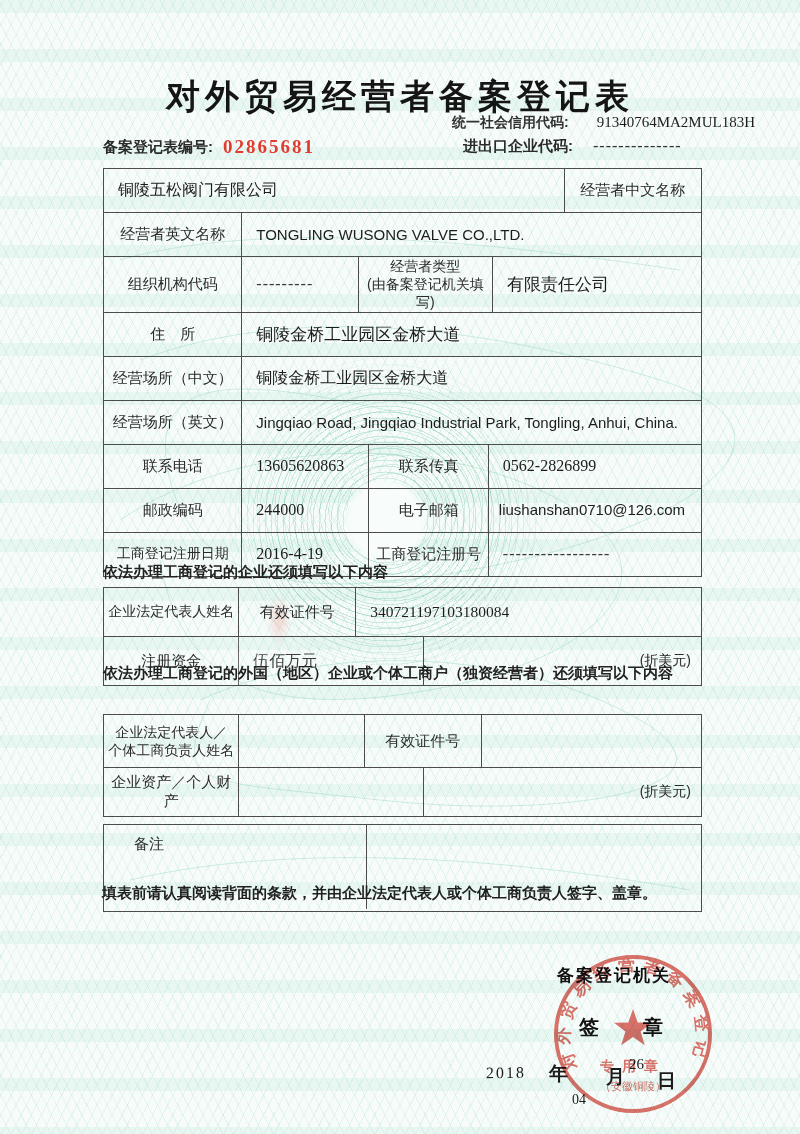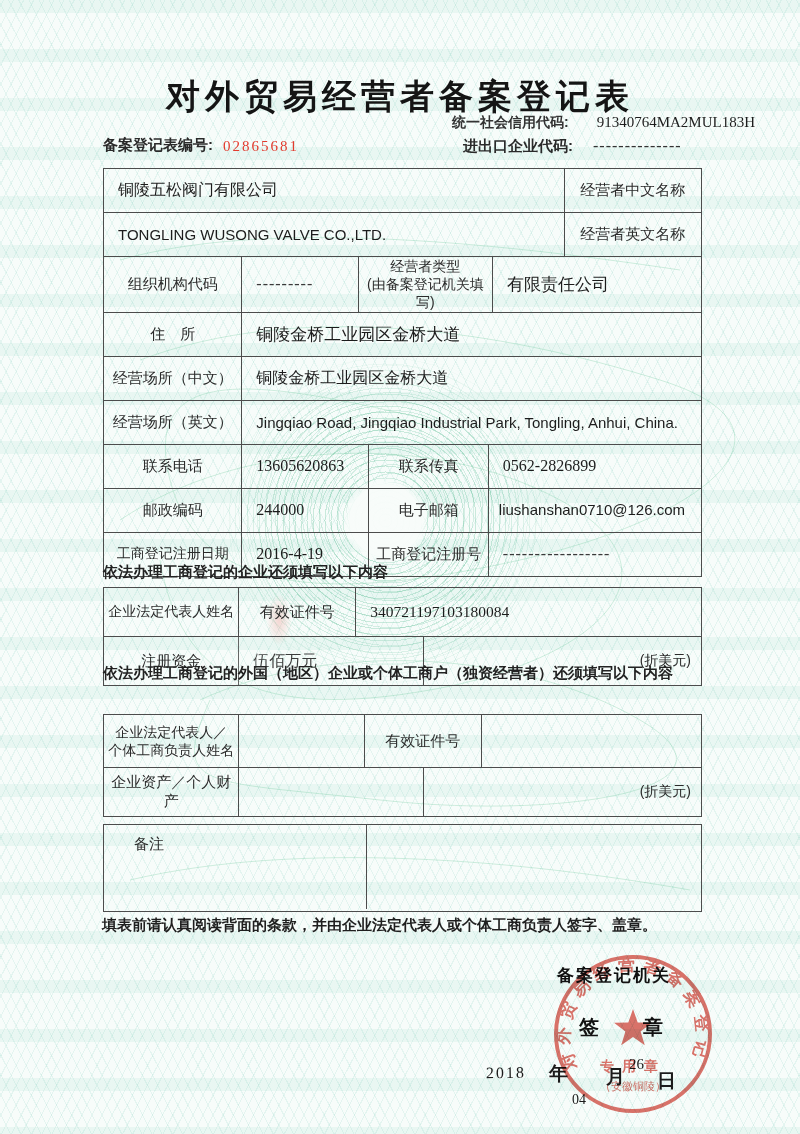--- a/index.html
+++ b/index.html
@@ -25,22 +25,22 @@
   .scribbles{position:absolute;left:0;top:0;pointer-events:none;}
   .smudge{position:absolute;left:266px;top:594px;width:26px;height:52px;pointer-events:none;
     background:radial-gradient(ellipse at 50% 50%, rgba(235,120,110,0.28), rgba(235,120,110,0) 70%);}
   
   .title{position:absolute;left:0;top:74px;width:100%;text-align:center;
     font-size:34px;font-weight:bold;letter-spacing:5px;color:#151515;}
   .credit-line{position:absolute;left:452px;top:114px;font-size:14px;}
   .credit-line .lbl{font-weight:bold;color:#333;}
   .credit-line .val{font-family:"Liberation Serif","DejaVu Serif",serif;font-size:15px;margin-left:14px;color:#1d1d1d;}
   .formno-line{position:absolute;left:103px;top:136px;font-size:15px;font-weight:bold;color:#2a2a2a;}
-  .formno-line .red{font-family:"Liberation Serif","DejaVu Serif",serif;font-weight:normal;
-    font-size:15px;letter-spacing:2px;margin-left:10px;vertical-align:-1px;}
+  .formno-line .red{font-family:"Liberation Serif","DejaVu Serif",serif;font-weight:bold;
+    font-size:19px;letter-spacing:2px;margin-left:10px;vertical-align:-1px;}
   .ie-line{position:absolute;left:463px;top:137px;font-size:15px;font-weight:bold;color:#2a2a2a;}
   .ie-line .val{font-family:"Liberation Serif","DejaVu Serif",serif;font-weight:normal;letter-spacing:1px;color:#333;margin-left:6px;}
   
   .tbl{position:absolute;left:103px;width:597px;border:1px solid #4c4c4c;background:rgba(255,255,255,0.0);}
   .row{display:flex;border-top:1px solid #4c4c4c;}
   .row:first-child{border-top:none;}
   .cell{display:flex;align-items:center;border-left:1px solid #4c4c4c;box-sizing:border-box;min-width:0;}
   .cell:first-child{border-left:none;}
   .lab{justify-content:center;text-align:center;font-size:15px;color:#2b2b2b;}
   .lab-sm{font-size:14px;line-height:1.3;}
@@ -65,21 +65,21 @@
   .c2-l2{width:19.6%;flex:none;}
   .c2-vwide{width:31%;flex:none;}
   
   .sect{position:absolute;left:103px;font-size:15px;font-weight:bold;color:#222;}
   
   .remark-box{top:824px;height:86px;}
   .remark-box .cell{align-items:flex-start;}
   .remark-label{padding:10px 0 0 30px;font-size:15px;color:#2b2b2b;}
   .rm-left{width:43.9%;flex:none;}
   
-  .footnote{position:absolute;left:102px;top:916px;width:620px;font-size:15px;font-weight:bold;color:#1f1f1f;}
+  .footnote{position:absolute;left:102px;top:884px;width:620px;font-size:15px;font-weight:bold;color:#1f1f1f;}
   .authority{position:absolute;left:538px;top:964px;width:152px;text-align:center;
     font-size:17px;font-weight:bold;letter-spacing:2px;color:#111;}
   .sign{position:absolute;left:572px;top:1014px;width:110px;text-align:center;
     font-size:20px;font-weight:bold;letter-spacing:12px;color:#111;}
   .dt{position:absolute;color:#1b1b1b;}
   .dt-num{font-family:"Liberation Serif","DejaVu Serif",serif;}
   .dt-year{left:486px;top:1064px;font-size:16px;letter-spacing:2px;transform:rotate(-1deg);}
   .dt-yunit{left:549px;top:1061px;font-size:19px;font-weight:bold;}
   .dt-month{left:572px;top:1092px;font-size:14px;}
   .dt-munit{left:606px;top:1064px;font-size:19px;font-weight:bold;}
@@ -119,22 +119,22 @@
   <div class="ie-line">
     <span>进出口企业代码:</span><span class="val">--------------</span>
   </div>
 
   <div class="tbl" style="top:168px">
     <div class="row h43">
       <div class="cell val c-rest">铜陵五松阀门有限公司</div>
       <div class="cell lab c-label">经营者中文名称</div>
     </div>
     <div class="row h43">
+      <div class="cell lab c-label">经营者英文名称</div>
       <div class="cell val sans c-rest">TONGLING WUSONG VALVE CO.,LTD.</div>
-      <div class="cell lab c-label">经营者英文名称</div>
     </div>
     <div class="row h43">
       <div class="cell lab c-label">组织机构代码</div>
       <div class="cell val dashes c-v1">---------</div>
       <div class="cell lab lab-sm c-l2">
         <span class="two-line">
           <span>经营者类型</span>
           <span>(由备案登记机关填写)</span>
         </span>
       </div>

